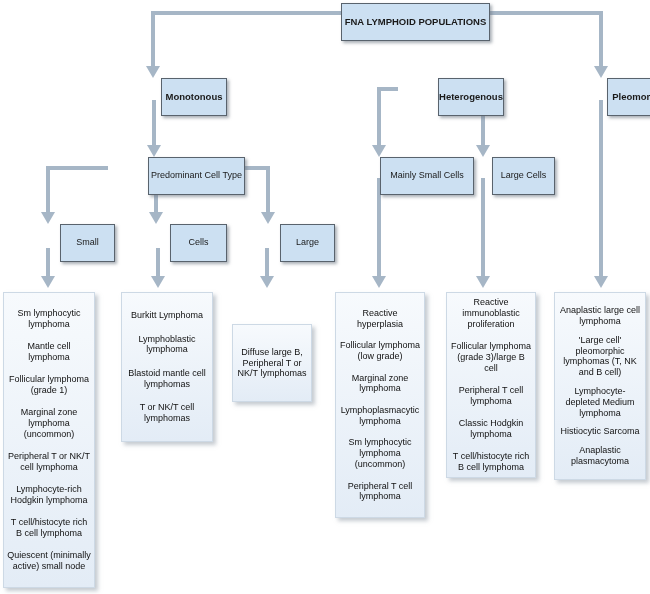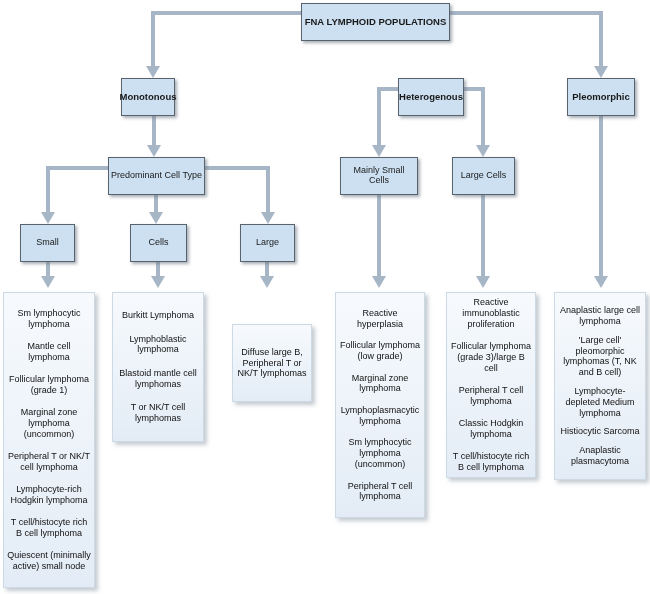--- a/index.html
+++ b/index.html
@@ -5,21 +5,21 @@
   html,body{margin:0;padding:0;background:#ffffff;}
   #canvas{
     position:relative;width:650px;height:594px;background:#ffffff;
     font-family:"Liberation Sans","DejaVu Sans",sans-serif;color:#1a1a1a;overflow:hidden;
   }
   .node{
     position:absolute;display:flex;align-items:center;justify-content:center;text-align:center;
     background:var(--node-fill,#cce0f2);
     border:1px solid var(--node-border,#59636d);
     box-shadow:2px 2px 3px rgba(110,120,132,.6);
-    font-size:9px;line-height:1.1;z-index:3;padding:18px 2px;box-sizing:border-box;
+    font-size:9px;line-height:1.1;z-index:3;padding:18px 2px;box-sizing:border-box;margin-left:40px;
   }
   .bold{font-weight:bold;font-size:9.5px;}
   .hline,.vline{position:absolute;background:var(--line,#a6b6c6);z-index:1;}
   .hline{height:4px;}
   .vline{width:4px;}
   .arrow{
     position:absolute;width:0;height:0;z-index:2;
     border-left:7px solid transparent;border-right:7px solid transparent;
     border-top:12px solid var(--line,#a6b6c6);
   }
@@ -40,39 +40,39 @@
 <div id="canvas">
 
   <div class="hline" style="left:153px;top:11px;width:448px;"></div>
   <div class="vline" style="left:151px;top:11px;height:55px;"></div>
   <div class="arrow" style="left:146px;top:66px;"></div>
   <div class="vline" style="left:599px;top:11px;height:55px;"></div>
   <div class="arrow" style="left:594px;top:66px;"></div>
 
   <div class="node bold" style="left:301px;top:3px;width:149px;height:19px;">FNA LYMPHOID POPULATIONS</div>
 
-  <div class="node bold" style="left:121px;top:78px;width:54px;height:22px;">Monotonous</div>
+  <div class="node bold" style="left:121px;top:78px;width:66px;height:22px;">Monotonous</div>
   <div class="node bold" style="left:398px;top:78px;width:66px;height:22px;">Heterogenous</div>
   <div class="node bold" style="left:567px;top:78px;width:68px;height:22px;">Pleomorphic</div>
 
   <div class="vline" style="left:152px;top:100px;height:45px;"></div>
   <div class="arrow" style="left:147px;top:145px;"></div>
 
   <div class="hline" style="left:377px;top:87px;width:21px;"></div>
   <div class="vline" style="left:377px;top:87px;height:58px;"></div>
   <div class="arrow" style="left:372px;top:145px;"></div>
   <div class="hline" style="left:464px;top:87px;width:21px;"></div>
   <div class="vline" style="left:481px;top:87px;height:58px;"></div>
   <div class="arrow" style="left:476px;top:145px;"></div>
 
   <div class="vline" style="left:599px;top:100px;height:176px;"></div>
   <div class="arrow" style="left:594px;top:276px;"></div>
 
   <div class="node" style="left:108px;top:157px;width:97px;height:21px;">Predominant Cell Type</div>
-  <div class="node" style="left:340px;top:157px;width:78px;height:21px;">Mainly Small Cells</div>
+  <div class="node" style="left:340px;top:157px;width:94px;height:21px;">Mainly Small Cells</div>
   <div class="node" style="left:452px;top:157px;width:63px;height:21px;">Large Cells</div>
 
   <div class="hline" style="left:46px;top:166px;width:62px;"></div>
   <div class="vline" style="left:46px;top:166px;height:46px;"></div>
   <div class="arrow" style="left:41px;top:212px;"></div>
   <div class="vline" style="left:154px;top:178px;height:34px;"></div>
   <div class="arrow" style="left:149px;top:212px;"></div>
   <div class="hline" style="left:205px;top:166px;width:65px;"></div>
   <div class="vline" style="left:266px;top:166px;height:46px;"></div>
   <div class="arrow" style="left:261px;top:212px;"></div>
@@ -96,21 +96,21 @@
   <div class="list" style="left:3px;top:292px;width:92px;height:296px;">
       <div class="list-item">Sm lymphocytic lymphoma</div>
       <div class="list-item">Mantle cell lymphoma</div>
       <div class="list-item">Follicular lymphoma (grade 1)</div>
       <div class="list-item">Marginal zone lymphoma (uncommon)</div>
       <div class="list-item">Peripheral T or NK/T cell lymphoma</div>
       <div class="list-item">Lymphocyte-rich Hodgkin lymphoma</div>
       <div class="list-item">T cell/histocyte rich B cell lymphoma</div>
       <div class="list-item">Quiescent (minimally active) small node</div>
     </div>
-  <div class="list" style="left:112px;top:292px;width:92px;height:150px;">
+  <div class="list" style="left:121px;top:292px;width:92px;height:150px;">
       <div class="list-item">Burkitt Lymphoma</div>
       <div class="list-item">Lymphoblastic lymphoma</div>
       <div class="list-item">Blastoid mantle cell lymphomas</div>
       <div class="list-item">T or NK/T cell lymphomas</div>
     </div>
   <div class="list" style="left:232px;top:292px;width:80px;height:78px;margin-top:32px;">
       <div class="list-item">Diffuse large B, Peripheral T or NK/T lymphomas</div>
     </div>
   <div class="list" style="left:335px;top:292px;width:90px;height:226px;">
       <div class="list-item">Reactive hyperplasia</div>

